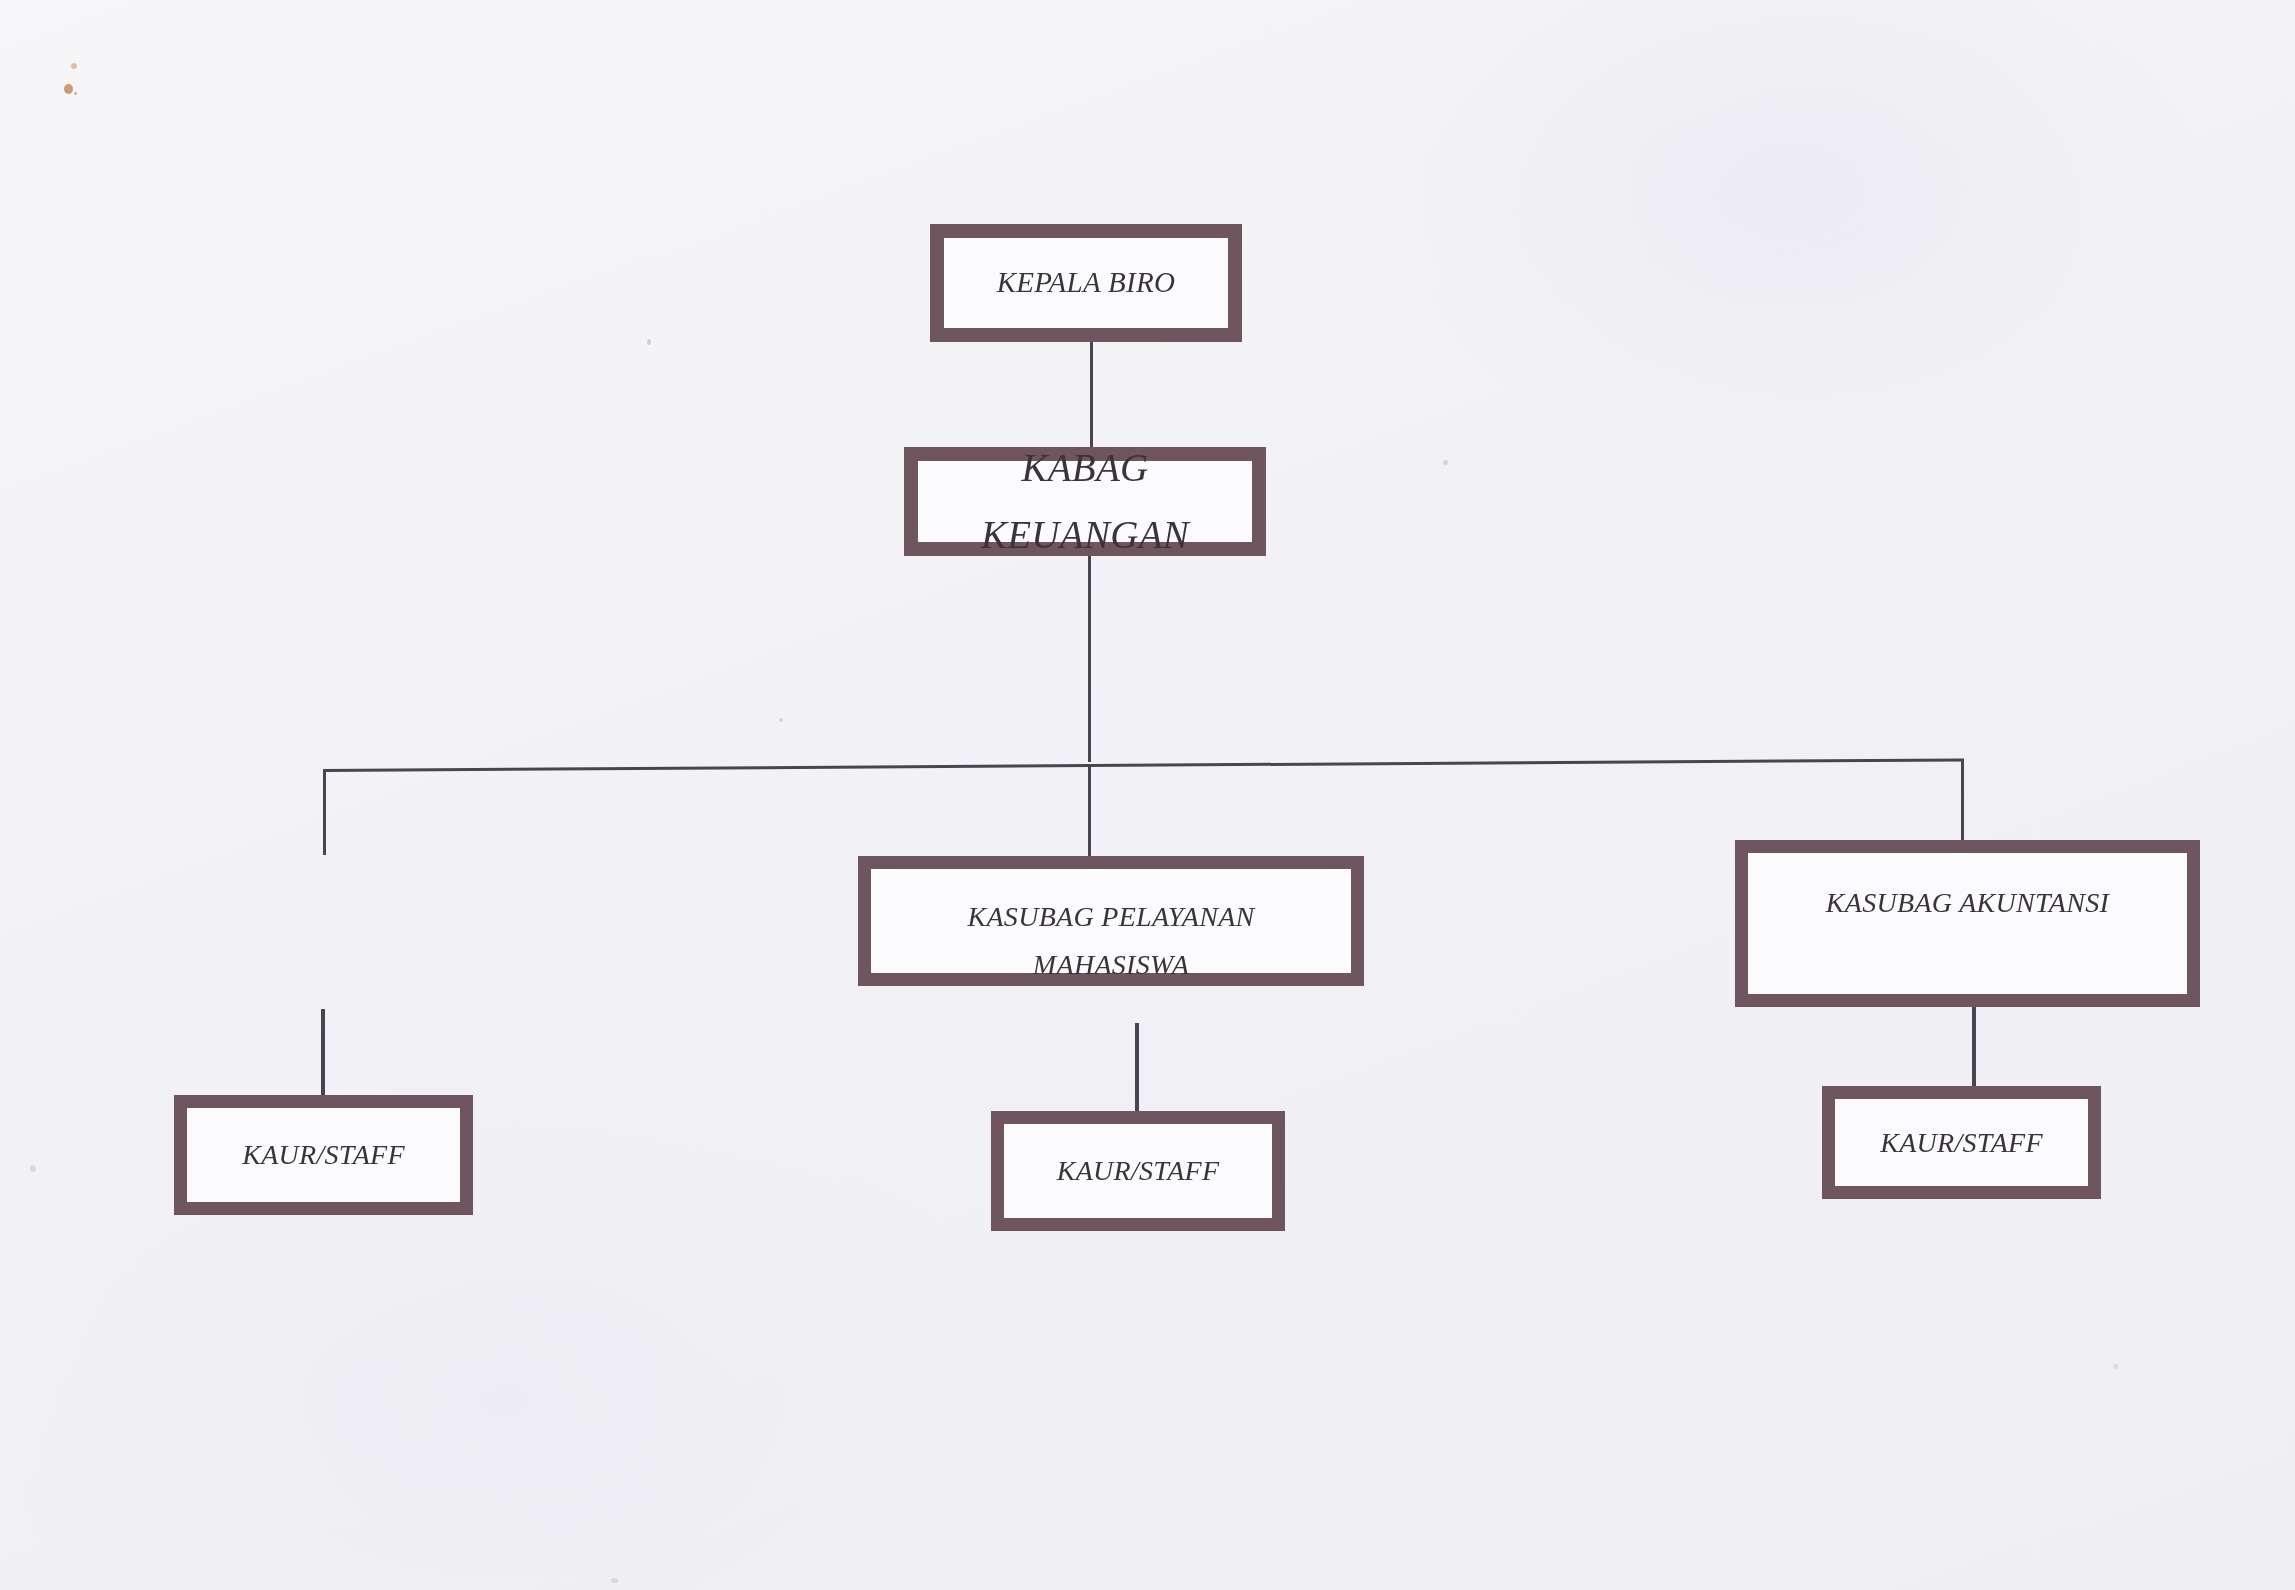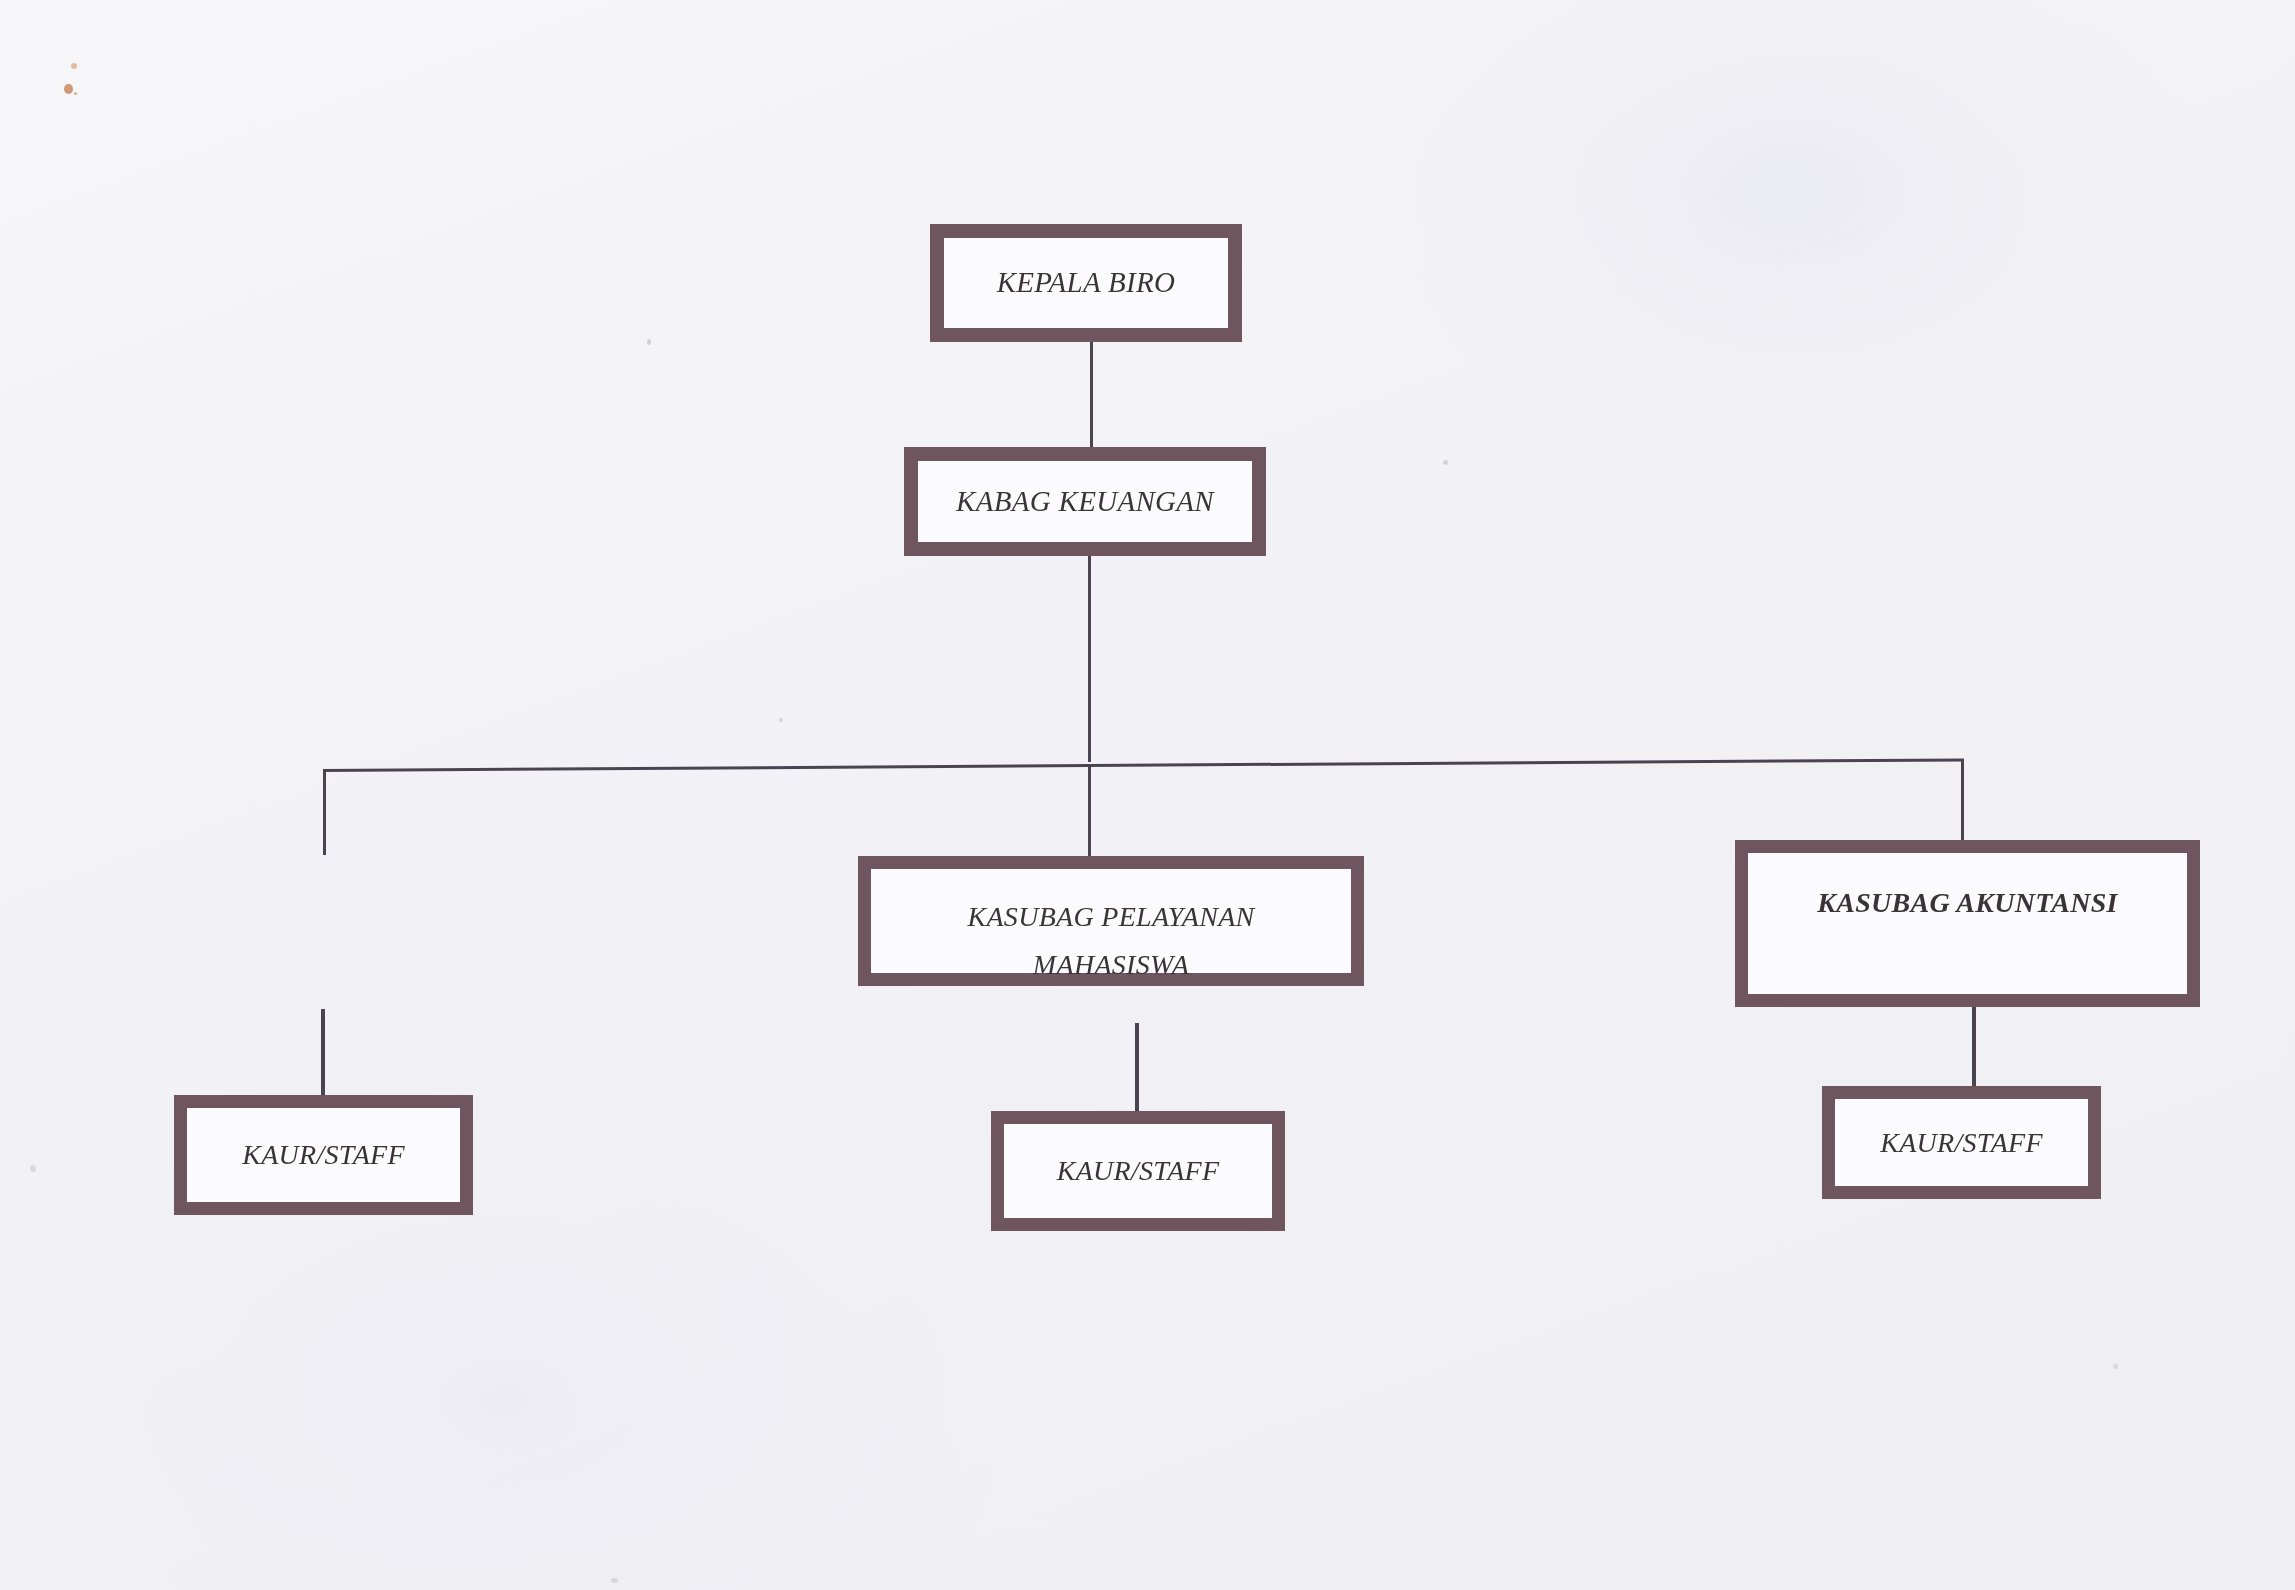--- a/index.html
+++ b/index.html
@@ -68,21 +68,21 @@
   .node-label {
     font-style: italic;
     color: #3a3438;
     letter-spacing: 0.3px;
     line-height: 1.7;
     white-space: pre-line;
   }
 
   
   .tier-top .node-label      { font-size: 29px; }
-  .tier-second .node-label   { font-size: 29px; }
+  .tier-second .node-label   { font-size: 39px; }
   .tier-third .node-label    { font-size: 28px; }
   .tier-leaf .node-label     { font-size: 28px; }
 </style>
 </head>
 <body>
 
 <div id="page">
 
   <div class="paper-tint"></div>
 
@@ -129,21 +129,21 @@
 
 
   <div class="node tier-third" style="left:858px; top:856px; width:506px; height:130px; border-width:11.2px;justify-content:flex-end;">
     <div class="node-inner" style="padding-top:24px;">
       <span class="node-label">KASUBAG PELAYANAN
 MAHASISWA</span>
     </div>
   </div>
 
   <div class="node tier-third" style="left:1735px; top:840px; width:465px; height:167px; border-width:11.2px;">
-    <div class="node-inner" style="padding-top:26px;font-weight:bold;">
+    <div class="node-inner" style="padding-top:26px;">
       <span class="node-label">KASUBAG AKUNTANSI</span>
     </div>
   </div>
 
   <div class="node tier-leaf" style="left:174px; top:1095px; width:299px; height:120px; border-width:11.2px;">
     <div class="node-inner center-y">
       <span class="node-label">KAUR/STAFF</span>
     </div>
   </div>
 

